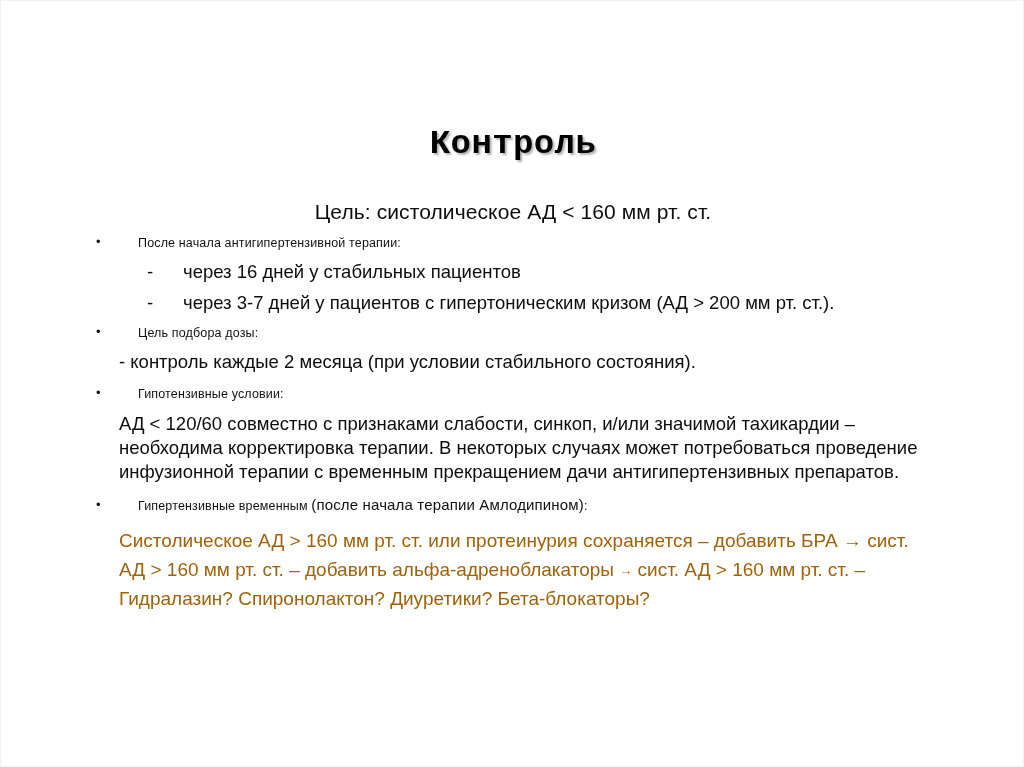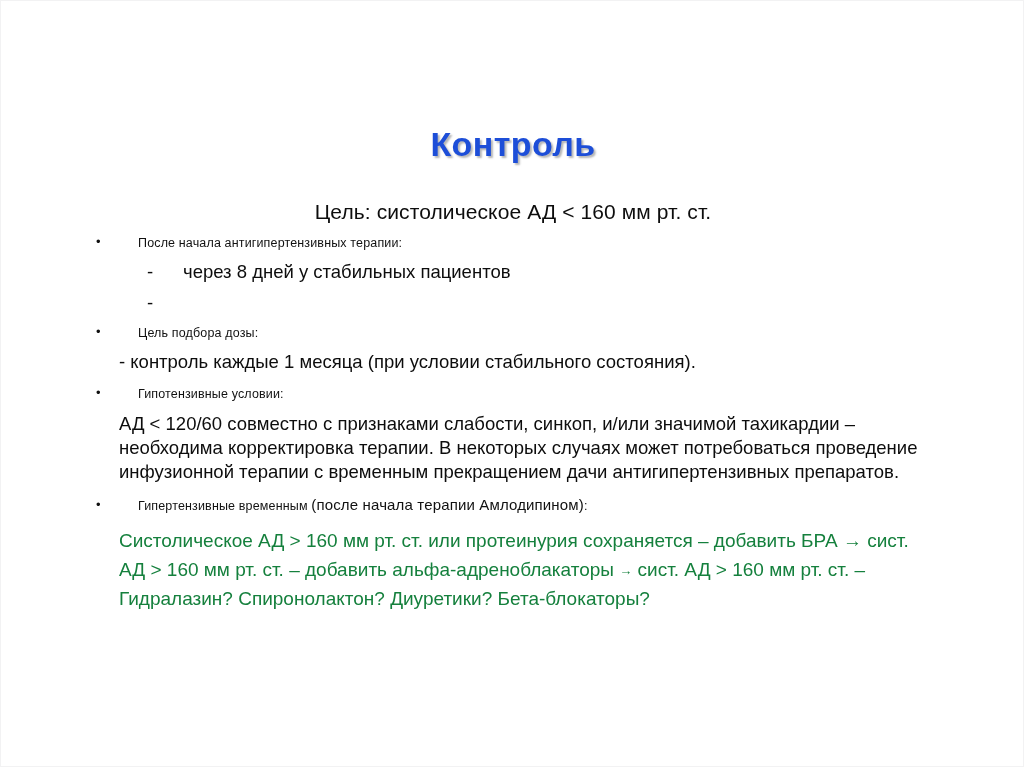--- a/index.html
+++ b/index.html
@@ -28,22 +28,23 @@
 
   .slide-title {
     position: absolute;
     top: 124px;
     left: 0;
     width: 1024px;
     text-align: center;
     font-size: 34px;
     font-weight: bold;
     letter-spacing: 0.4px;
-    color: #1d4ed8;
+    color: #000000;
     text-shadow: 2px 2px 2px rgba(120,120,120,0.55);
+    font-family: Liberation Mono, monospace;
   }
 
   .subtitle {
     position: absolute;
     top: 199px;
     left: 0;
     width: 1024px;
     text-align: center;
     font-size: 21px;
     color: #0d0d0d;
@@ -112,21 +113,21 @@
     font-size: 18.5px;
     line-height: 1.30;
     color: #0d0d0d;
   }
 
   .para-wide {
     padding-left: 118px;
     padding-right: 86px;
     font-size: 19px;
     line-height: 1.53;
-    color: #15803d;
+    color: #a16207;
   }
 
   .arrow-sm {
     font-size: 13px;
     vertical-align: 0.08em;
   }
 
   
   .sp-1 { height: 4px; }
   .sp-2 { height: 7px; }
@@ -139,46 +140,47 @@
 <div class="slide">
 
   <div class="slide-title">Контроль</div>
 
   <div class="subtitle">Цель: систолическое АД &lt; 160 мм рт. ст.</div>
 
   <div class="body-area">
 
     <div class="row bullet-row">
       <span class="dot">•</span>
-      <span class="small-lbl">После начала антигипертензивных терапии:</span>
+      <span class="small-lbl">После начала антигипертензивной терапии:</span>
     </div>
 
     <div class="sp-2"></div>
 
     <div class="row dash-row">
       <span class="dash">-</span>
-      <span>через 8 дней у стабильных пациентов</span>
+      <span>через 16 дней у стабильных пациентов</span>
     </div>
 
     <div class="sp-1"></div>
 
     <div class="row dash-row">
       <span class="dash">-</span>
+      <span>через 3-7 дней у пациентов с гипертоническим кризом (АД &gt; 200 мм рт. ст.).</span>
     </div>
 
     <div class="sp-1"></div>
 
     <div class="row bullet-row">
       <span class="dot">•</span>
       <span class="small-lbl">Цель подбора дозы:</span>
     </div>
 
     <div class="sp-2"></div>
 
-    <div class="row plain-row">- контроль каждые 1 месяца (при условии стабильного состояния).</div>
+    <div class="row plain-row">- контроль каждые 2 месяца (при условии стабильного состояния).</div>
 
     <div class="sp-2"></div>
 
     <div class="row bullet-row">
       <span class="dot">•</span>
       <span class="small-lbl">Гипотензивные условии:</span>
     </div>
 
     <div class="sp-2"></div>
 

